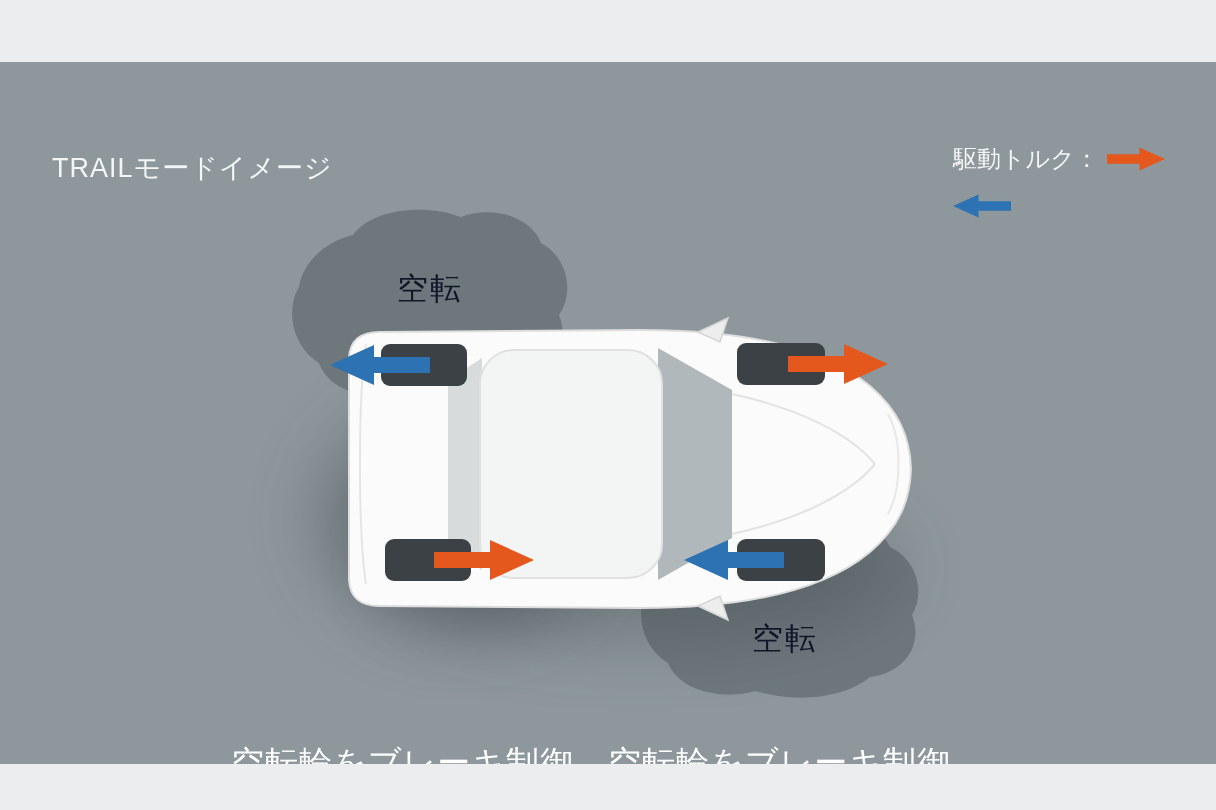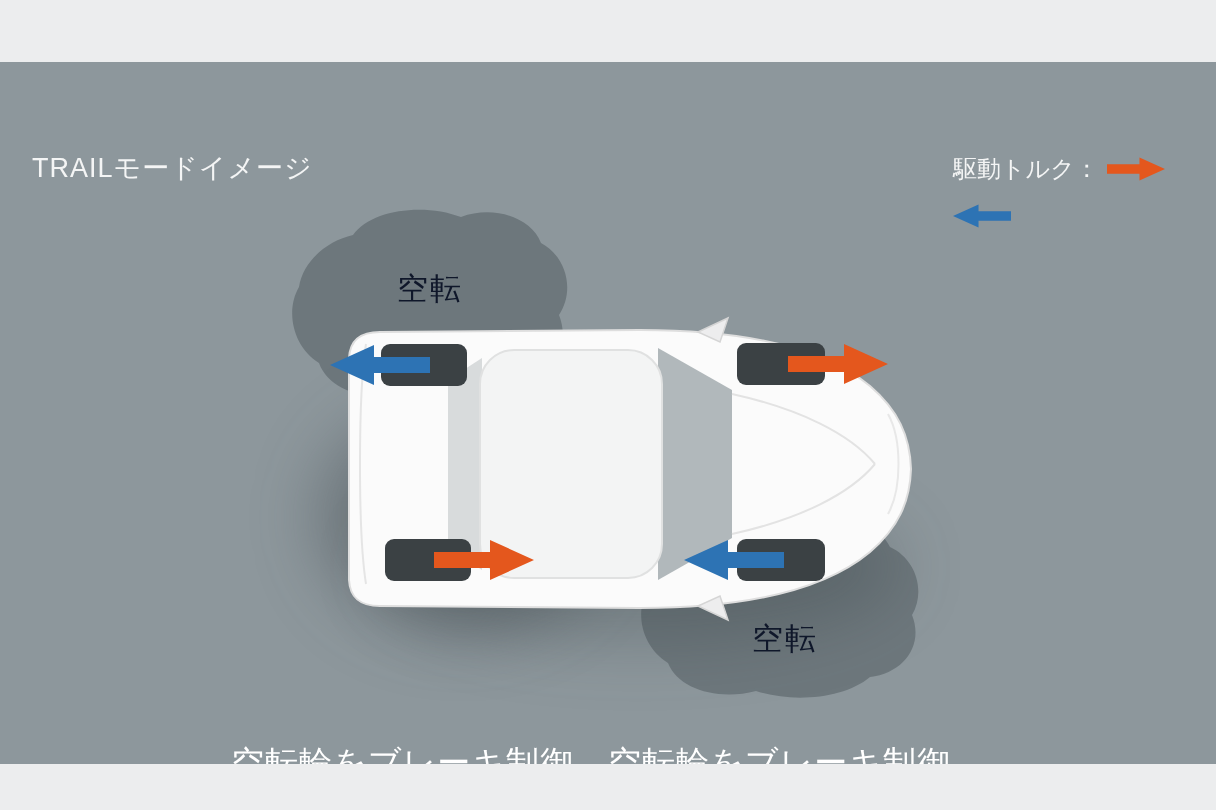--- a/index.html
+++ b/index.html
@@ -13,26 +13,26 @@
   .strip { position: absolute; left: 0; width: 1216px; background: #ecedee; }
   .strip.top { top: 0; height: 62px; }
   .strip.bottom { top: 764px; height: 46px; }
 
   .panel {
     position: absolute; left: 0; top: 62px; width: 1216px; height: 702px;
     background: #8d979c; overflow: hidden;
   }
 
   .page-title {
-    position: absolute; left: 32px; top: 88px;
+    position: absolute; left: 52px; top: 88px;
     font-size: 27px; letter-spacing: 1px; color: #f4f5f5;
   }
 
   .legend {
-    position: absolute; left: 953px; top: 90px;
+    position: absolute; left: 953px; top: 80px;
     display: flex; flex-direction: column; gap: 13px;
   }
   .legend-row { display: flex; align-items: center; gap: 8px; height: 34px; }
   .legend-label { font-size: 24px; color: #f4f5f5; white-space: nowrap; }
 
   .mud { position: absolute; }
   .mud-top { left: 283px; top: 141px; width: 292px; height: 203px; }
   .mud-bottom { left: 630px; top: 449px; width: 298px; height: 192px; }
 
   .car-shadow {

